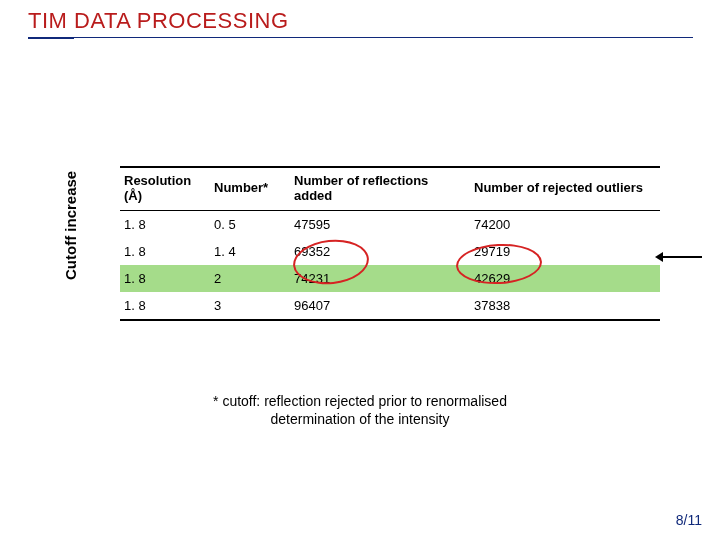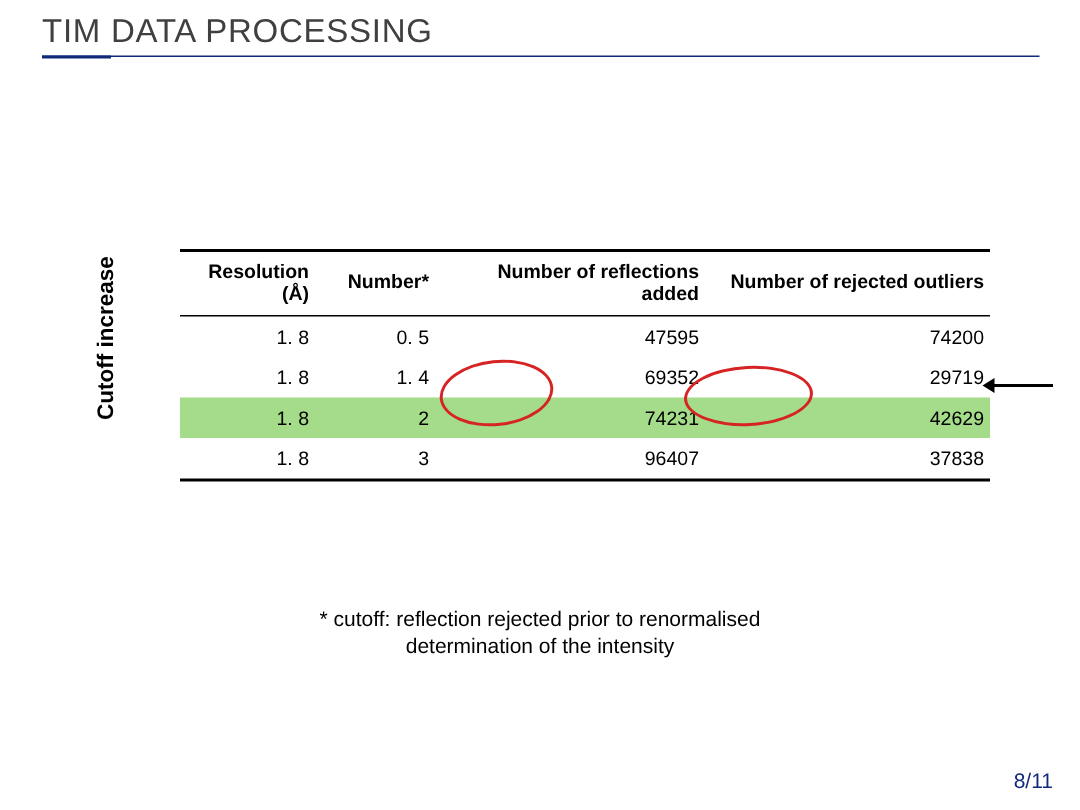--- a/index.html
+++ b/index.html
@@ -11,21 +11,21 @@
     font-family: Arial, Helvetica, sans-serif;
     position: relative;
     overflow: hidden;
   }
   .title {
     position: absolute;
     top: 8px;
     left: 28px;
     font-size: 22px;
     letter-spacing: 0.5px;
-    color: #404040;
+    color: #b91c1c;
   }
   .title-underline {
     position: absolute;
     top: 37px;
     left: 28px;
     width: 46px;
     height: 2px;
     background: #10297a;
   }
   .title-long-underline {
@@ -58,21 +58,21 @@
     width: 540px;
   }
   table {
     border-collapse: collapse;
     width: 100%;
     font-size: 13px;
   }
   thead tr { border-top: 2px solid #000; border-bottom: 1.5px solid #000; }
   tbody tr:last-child { border-bottom: 2px solid #000; }
   th, td {
-    text-align: right;
+    text-align: left;
     padding: 6px 4px;
     font-weight: normal;
   }
   th { font-weight: bold; line-height: 1.15; }
   .col-res   { width: 90px; }
   .col-cut   { width: 80px; }
   .col-added { width: 180px; }
   .col-rej   { width: 190px; }
 
   
@@ -112,21 +112,20 @@
   
   .footnote {
     position: absolute;
     left: 175px;
     top: 392px;
     width: 370px;
     text-align: center;
     font-size: 14px;
     line-height: 1.3;
     color: #000;
-    margin-top: 11px;
   }
 
   
   .pagenum {
     position: absolute;
     right: 18px;
     bottom: 12px;
     color: #10297a;
     font-size: 14px;
     text-align: right;

